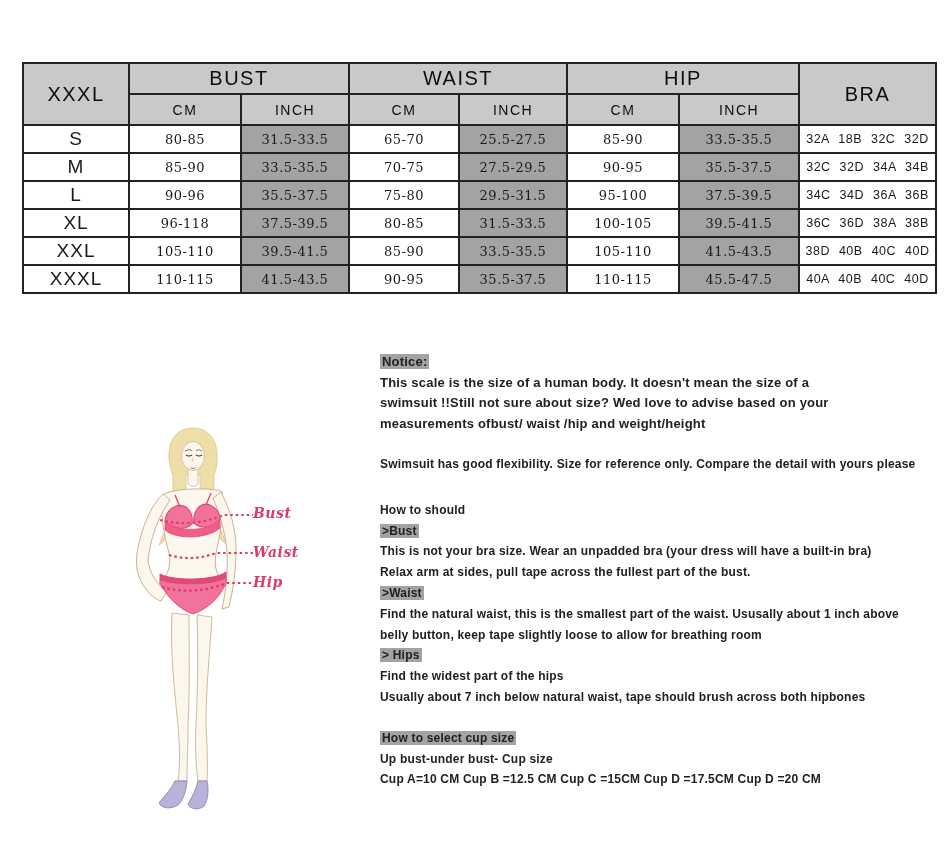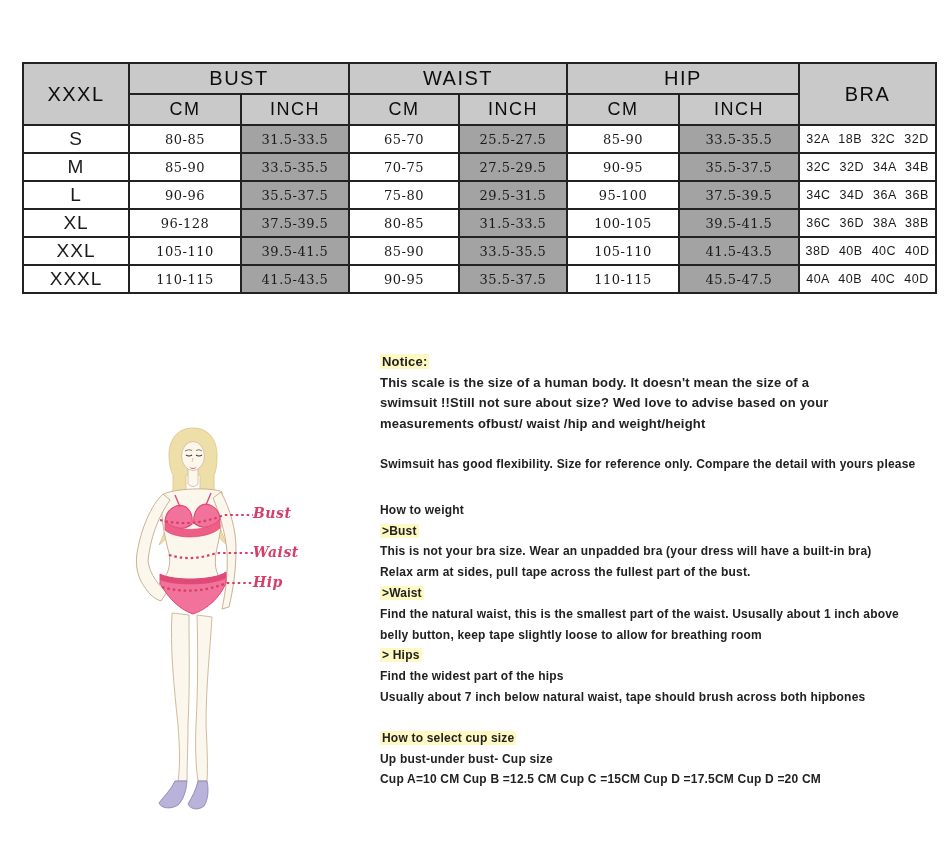--- a/index.html
+++ b/index.html
@@ -13,33 +13,33 @@
   table{border-collapse:collapse;table-layout:fixed;width:913px;}
   th,td{
     border:2px solid #222222;text-align:center;padding:0;
     white-space:nowrap;overflow:hidden;
   }
   thead th{
     background:#c9c9c9;font-weight:normal;color:#0d0d0d;
     letter-spacing:1.5px;
   }
   tr.h1 th{height:29px;font-size:20px;}
-  tr.h2 th{height:29px;font-size:18px;}
+  tr.h2 th{height:29px;font-size:14px;}
   tbody td{height:26px;font-family:"DejaVu Serif",serif;font-size:13px;color:#1a1a1a;letter-spacing:0.5px;}
   td.sz{font-family:"Liberation Sans",sans-serif;font-size:19px;letter-spacing:1px;}
   td.inch{background:#a3a3a3;}
   td.bra{font-family:"Liberation Sans",sans-serif;font-size:12.5px;letter-spacing:0.5px;word-spacing:5px;}
 
   
   .notice{position:absolute;left:380px;top:352px;width:560px;font-weight:bold;}
   .nl{font-size:13px;line-height:20.5px;white-space:nowrap;letter-spacing:0.2px;color:#212121;}
   .nl.sm{font-size:12px;line-height:20.8px;}
   .nl.gap{margin-top:20px;}
   .nl.gap2{margin-top:25px;}
-  .nl.hl .t{background:#fef9c3;padding:0 2px;}
+  .nl.hl .t{background:#a3a3a3;padding:0 2px;}
 
   
   .figure-box{position:absolute;left:90px;top:425px;width:200px;height:395px;}
   .fig-label{
     position:absolute;font-family:"DejaVu Serif",serif;font-style:italic;font-weight:bold;
     color:#d63d68;font-size:14px;letter-spacing:0.5px;
   }
   #lbl-bust{left:253px;top:505px;}
   #lbl-waist{left:253px;top:544px;}
   #lbl-hip{left:253px;top:574px;}
@@ -106,21 +106,21 @@
           <td class="inch">35.5-37.5</td>
           <td class="cm">75-80</td>
           <td class="inch">29.5-31.5</td>
           <td class="cm">95-100</td>
           <td class="inch">37.5-39.5</td>
           <td class="bra">34C 34D 36A 36B</td>
         </tr>
 
         <tr>
           <td class="sz">XL</td>
-          <td class="cm">96-128</td>
+          <td class="cm">96-118</td>
           <td class="inch">37.5-39.5</td>
           <td class="cm">80-85</td>
           <td class="inch">31.5-33.5</td>
           <td class="cm">100-105</td>
           <td class="inch">39.5-41.5</td>
           <td class="bra">36C 36D 38A 38B</td>
         </tr>
 
         <tr>
           <td class="sz">XXL</td>
@@ -208,21 +208,21 @@
 
     <div class="nl"><span class="t">This scale is the size of a human body. It doesn't mean the size of a</span></div>
 
     <div class="nl"><span class="t">swimsuit !!Still not sure about size? Wed love to advise based on your</span></div>
 
     <div class="nl"><span class="t">measurements ofbust/ waist /hip and weight/height</span></div>
 
     <div class="nl sm gap"><span class="t">Swimsuit has good flexibility. Size for reference only. Compare the detail with yours please</span></div>
 
 
-    <div class="nl sm gap2"><span class="t">How to weight</span></div>
+    <div class="nl sm gap2"><span class="t">How to should</span></div>
 
     <div class="nl hl sm"><span class="t">&gt;Bust</span></div>
 
     <div class="nl sm"><span class="t">This is not your bra size. Wear an unpadded bra (your dress will have a built-in bra)</span></div>
 
     <div class="nl sm"><span class="t">Relax arm at sides, pull tape across the fullest part of the bust.</span></div>
 
     <div class="nl hl sm"><span class="t">&gt;Waist</span></div>
 
     <div class="nl sm"><span class="t">Find the natural waist, this is the smallest part of the waist. Ususally about 1 inch above</span></div>

